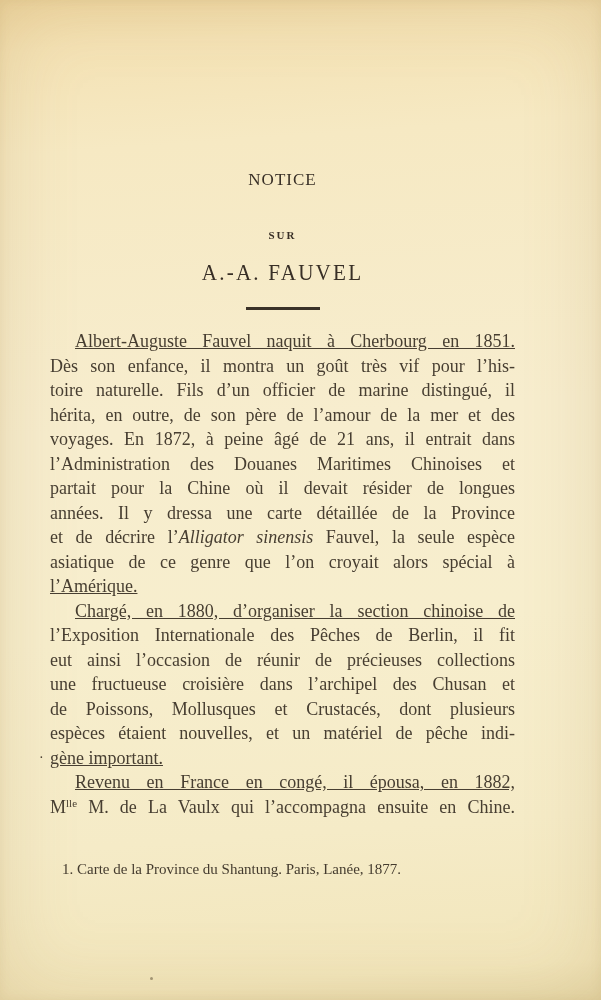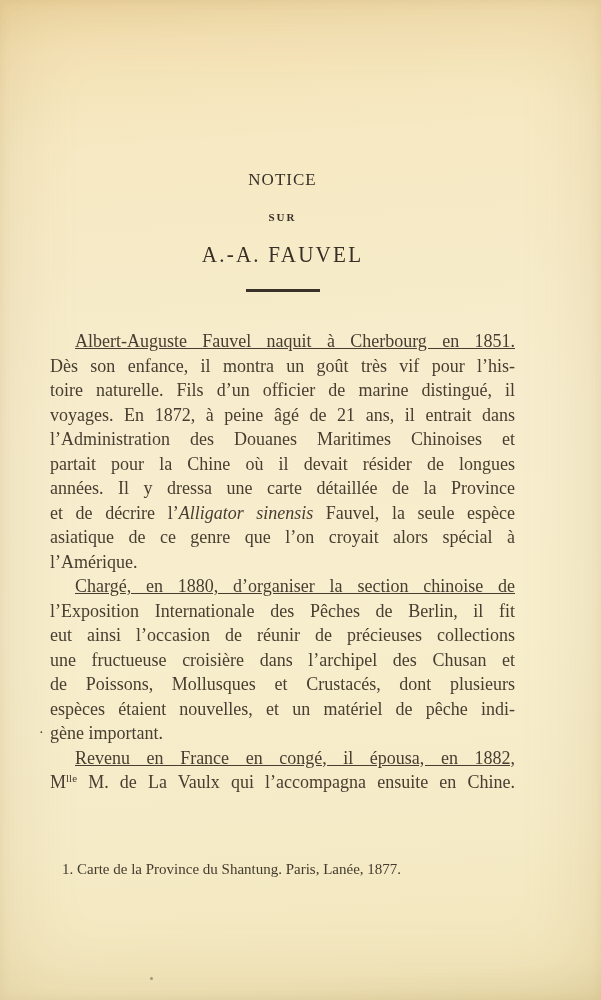--- a/index.html
+++ b/index.html
@@ -18,38 +18,38 @@
   }
   .heading {
     position: absolute;
     top: 170px;
     left: 50px;
     width: 465px;
     text-align: center;
     color: #382f26;
   }
   .kicker { font-size: 17px; letter-spacing: 1px; }
-  .sub { font-size: 11px; font-weight: bold; letter-spacing: 2px; margin-top: 21px; }
+  .sub { font-size: 11px; font-weight: bold; letter-spacing: 2px; margin-top: 39px; }
   .name { font-size: 24px; letter-spacing: 2.5px; margin-top: 18px; transform: scaleX(.88); }
   .rule { width: 74px; height: 3px; background: #3a3228; margin: 21px auto 0 auto; }
   .bodytext {
     position: absolute;
     top: 329px;
     left: 50px;
     width: 465px;
     font-size: 18px;
     line-height: 24.5px;
   }
   .line {
     position: relative;
     text-align: justify;
     text-align-last: justify;
     white-space: normal;
   }
-  .line.flush { text-align: center; text-align-last: left; }
+  .line.flush { text-align: center; text-align-last: left; text-decoration: underline; }
   .line.indent { text-indent: 25px; text-decoration: underline; }
   .sup { font-size: 11px; position: relative; top: -6px; margin-left: 2px; }
   .sup2 { font-size: 11px; position: relative; top: -6px; }
   .italic { font-style: italic; }
   .stray { position: absolute; left: -11px; top: 0; font-size: 14px; }
   .footnote {
     position: absolute;
     top: 861px;
     left: 62px;
     width: 470px;
@@ -76,20 +76,21 @@
     <div class="sub">SUR</div>
     <div class="name">A.-A. FAUVEL</div>
     <div class="rule"></div>
   </header>
 
   <main class="bodytext">
 
     <div class="line indent">Albert-Auguste Fauvel naquit à Cherbourg en 1851.</div>
     <div class="line">Dès son enfance, il montra un goût très vif pour l’his-</div>
     <div class="line">toire naturelle. Fils d’un officier de marine distingué, il</div>
+    <div class="line">hérita, en outre, de son père de l’amour de la mer et des</div>
     <div class="line">voyages. En 1872, à peine âgé de 21 ans, il entrait dans</div>
     <div class="line">l’Administration des Douanes Maritimes Chinoises et</div>
     <div class="line">partait pour la Chine où il devait résider de longues</div>
     <div class="line">années. Il y dressa une carte détaillée de la Province</div>
     <div class="line"><span>et de décrire l’</span><span class="italic">Alligator sinensis</span><span> Fauvel, la seule espèce</span></div>
     <div class="line">asiatique de ce genre que l’on croyait alors spécial à</div>
     <div class="line flush">l’Amérique.</div>
 
     <div class="line indent">Chargé, en 1880, d’organiser la section chinoise de</div>
     <div class="line">l’Exposition Internationale des Pêches de Berlin, il fit</div>

